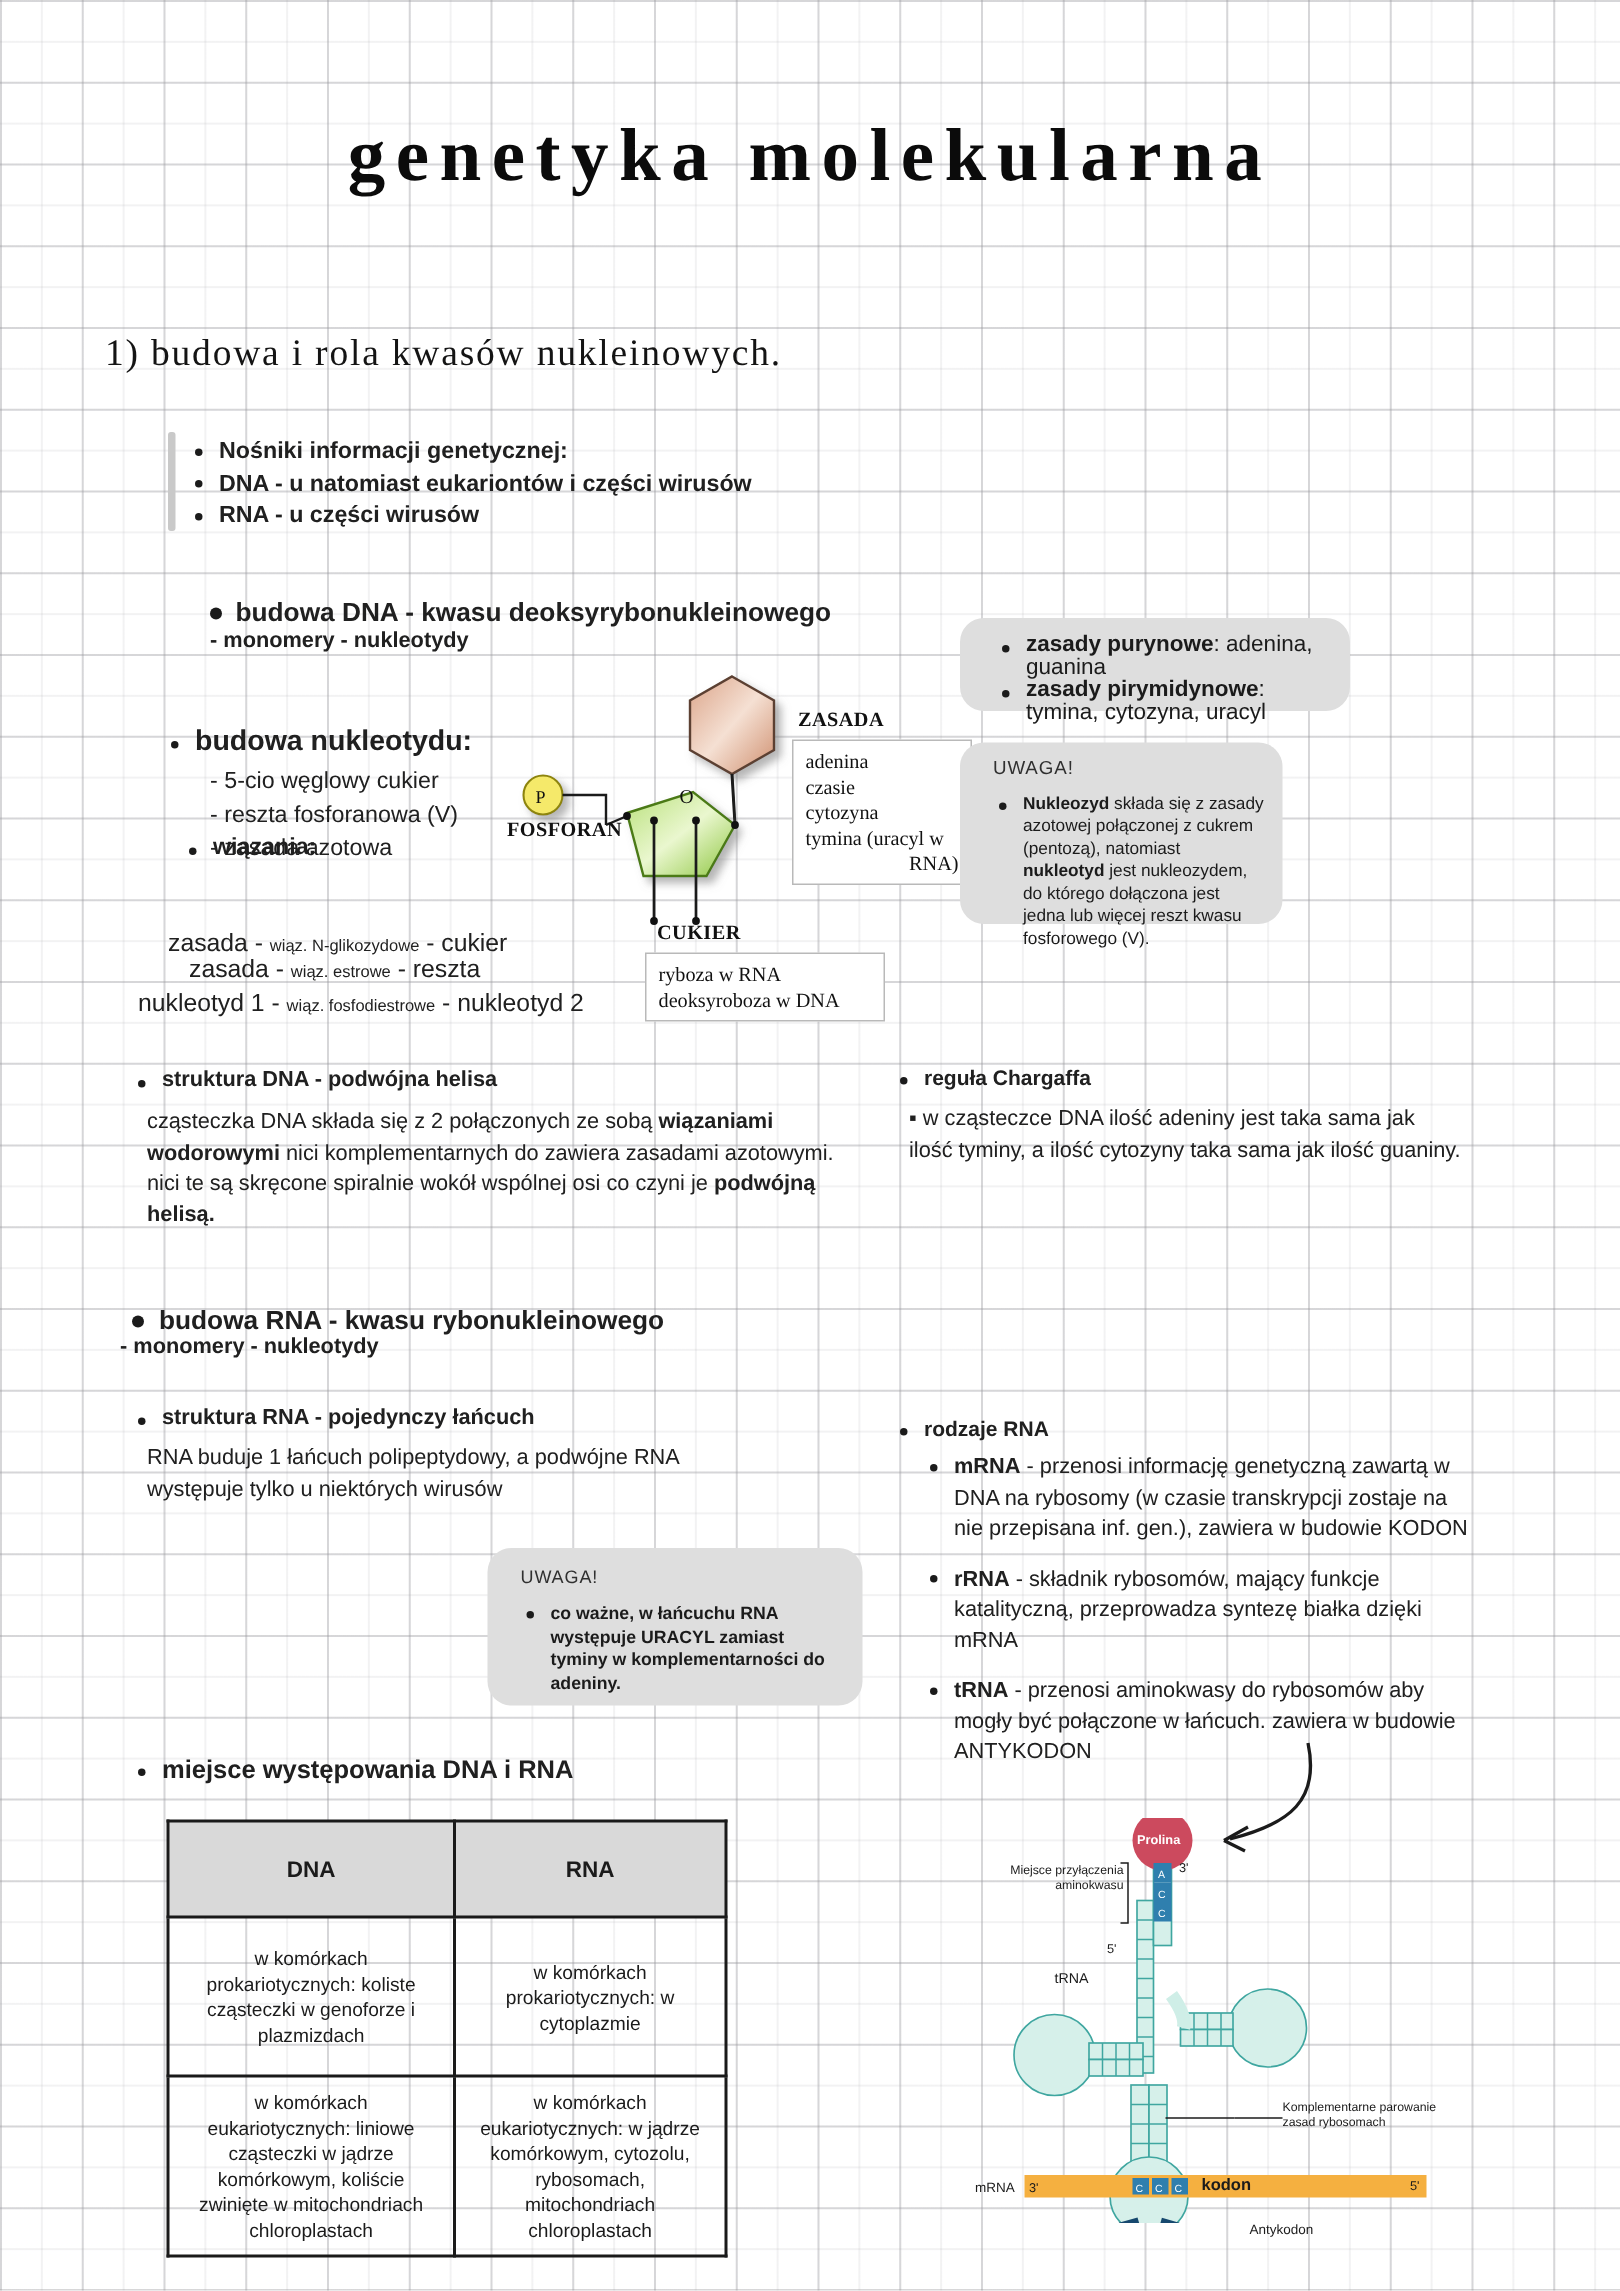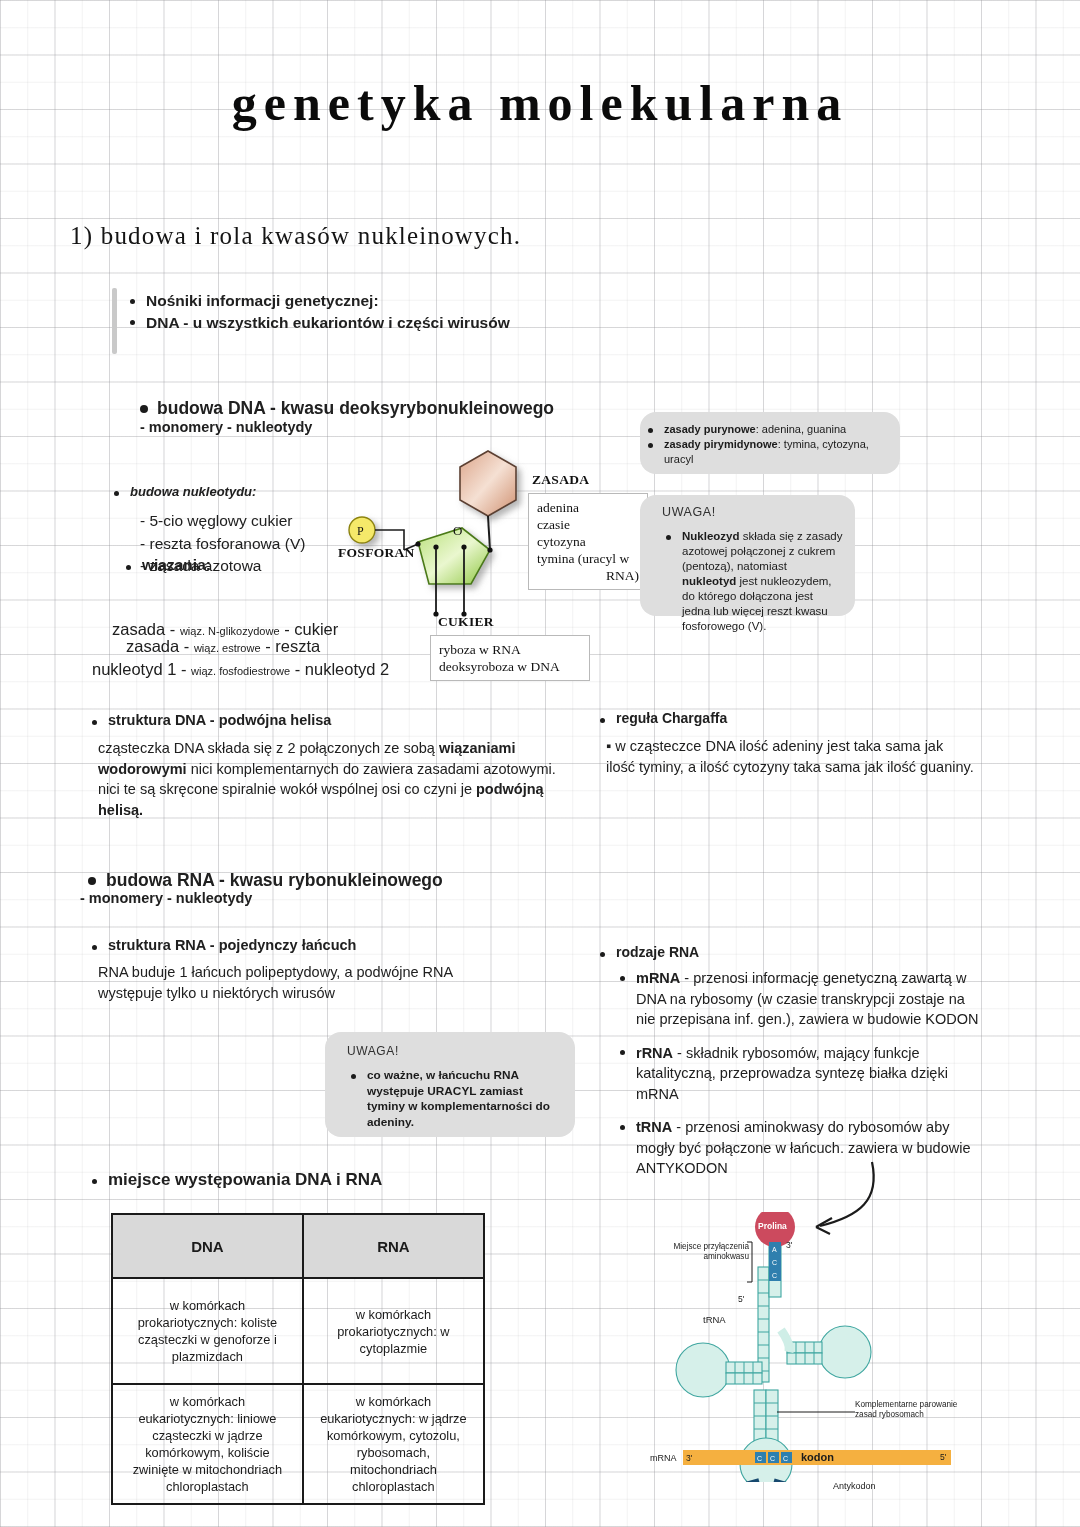--- a/index.html
+++ b/index.html
@@ -36,32 +36,32 @@
     content:"";position:absolute;left:4px;top:.55em;
     width:5px;height:5px;border-radius:50%;background:#1b1b1b;
   }
   
   #carriers{left:126px;top:290px;width:470px;font-size:15.5px;line-height:21.5px;font-weight:700;}
   #carriers-bar{left:112px;top:288px;width:5px;height:66px;background:#c9c9c9;border-radius:2px;}
   
   #dna-head{left:140px;top:398px;font-size:17.5px;font-weight:700;}
   #dna-sub{left:140px;top:419px;font-size:14.5px;font-weight:700;}
   
-  #nuc-head{left:110px;top:484px;font-size:13px;font-weight:700;font-style:italic;}
+  #nuc-head{left:110px;top:484px;font-size:19px;font-weight:700;}
   #nuc-list{left:140px;top:510px;font-size:15.5px;line-height:22.5px;}
   #wiaz-head{left:122px;top:556px;font-size:15.5px;font-weight:700;}
   .bondrow{font-size:16.5px;white-space:nowrap;}
   .bondrow .sm{font-size:11px;}
   #bond1{left:112px;top:620px;}
   #bond2{left:126px;top:637px;}
   #bond3{left:92px;top:660px;text-align:center;}
   
   .card{background:#dedede;border-radius:16px;}
   #card-bases{left:640px;top:412px;width:260px;height:62px;}
-  #card-bases .inner{padding:10px 14px 0 4px;font-size:11px;line-height:15px;}
+  #card-bases .inner{padding:10px 14px 0 24px;font-size:15px;line-height:15px;}
   #card-uwaga1{left:640px;top:495px;width:215px;height:121px;}
   #card-uwaga1 .ttl{padding:10px 0 0 22px;font-size:12.5px;letter-spacing:.6px;color:#303030;}
   #card-uwaga1 .inner{padding:10px 12px 0 22px;font-size:11.5px;line-height:15px;}
   #card-uwaga2{left:325px;top:1032px;width:250px;height:105px;}
   #card-uwaga2 .ttl{padding:12px 0 0 22px;font-size:12px;letter-spacing:.6px;color:#303030;}
   #card-uwaga2 .inner{padding:10px 12px 0 22px;font-size:11.8px;line-height:15.5px;font-weight:700;}
   
   #fig-nuc{left:340px;top:432px;width:300px;height:240px;}
   .figlbl{position:absolute;font-family:"Liberation Serif",serif;font-weight:700;font-size:13.5px;color:#111;letter-spacing:.3px;}
   .figbox{position:absolute;border:1px solid #b9b9b9;background:#fff;
@@ -92,21 +92,22 @@
 </style>
 </head>
 <body>
 
 <div class="abs" id="title">genetyka molekularna</div>
 <div class="abs" id="section-heading">1) budowa i rola kwasów nukleinowych.</div>
 
 <div class="abs" id="carriers-bar"></div>
 <ul class="abs bul note" id="carriers">
   <li>Nośniki informacji genetycznej:</li>
-  <li>DNA - u wszystkich eukariontów i części wirusów</li>
+  <li>DNA - u natomiast eukariontów i części wirusów</li>
+  <li>RNA - u części wirusów</li>
 </ul>
 
 <div class="abs note" id="dna-head">
   <span style="display:inline-block;width:8px;height:8px;border-radius:50%;background:#1b1b1b;vertical-align:middle;margin-right:9px;"></span><span>budowa DNA - kwasu deoksyrybonukleinowego</span>
 </div>
 <div class="abs note" id="dna-sub">- monomery - nukleotydy</div>
 
 <ul class="abs bul note" id="nuc-head">
   <li>budowa nukleotydu:</li>
 </ul>

